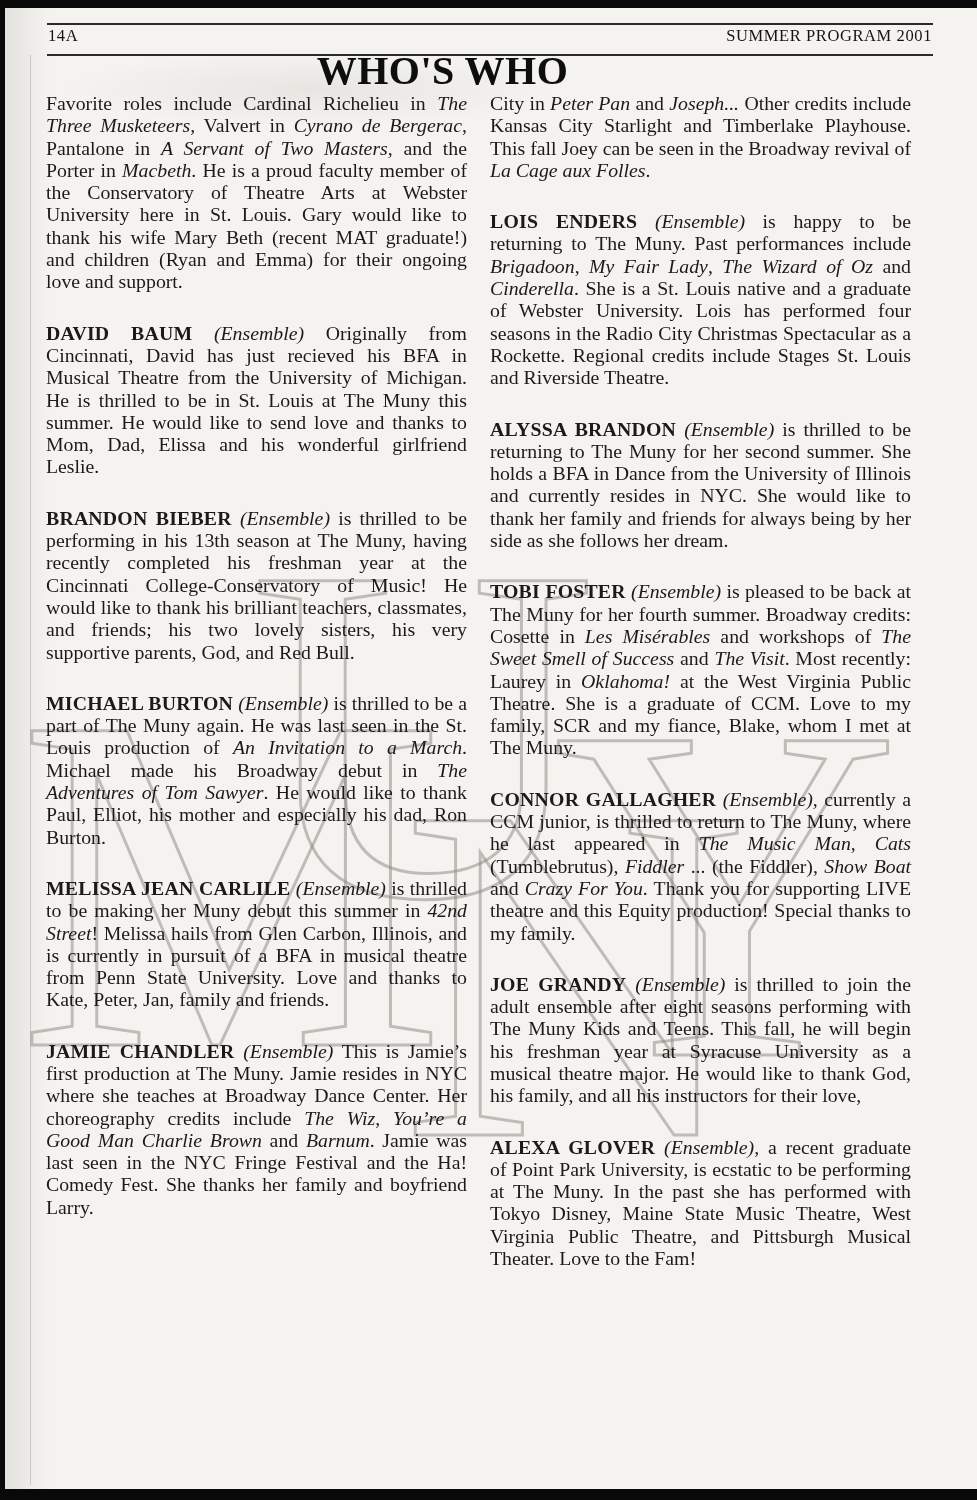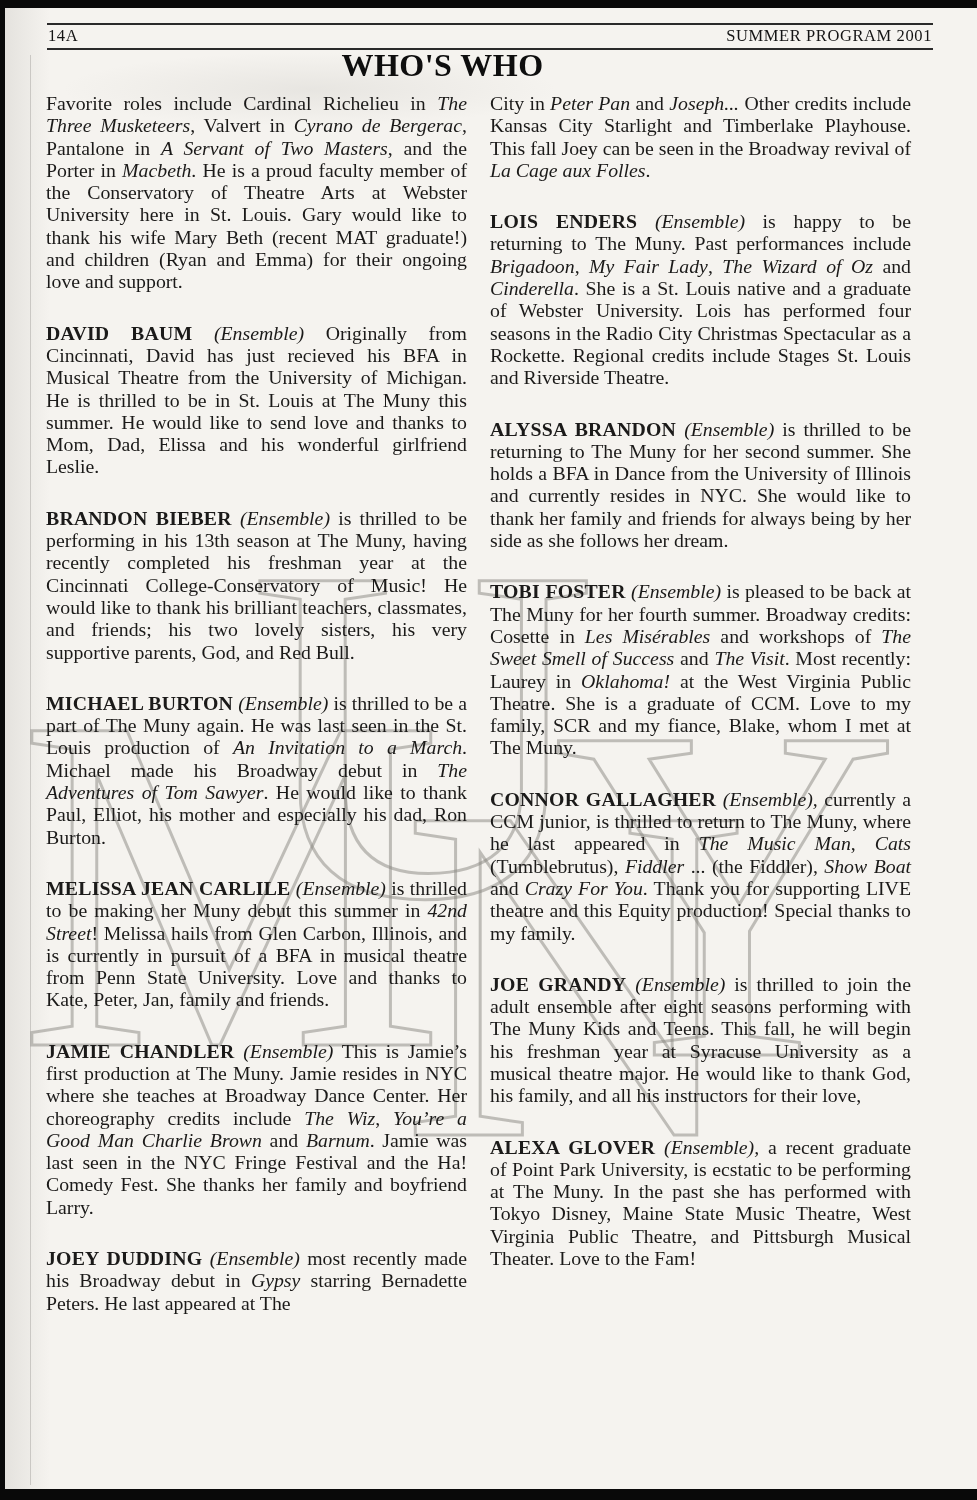--- a/index.html
+++ b/index.html
@@ -18,27 +18,27 @@
   .shade-left  { position:absolute; left:5px; top:8px; width:45px; height:1481px;
                  background:linear-gradient(to right, rgba(140,138,132,0.16), rgba(140,138,132,0)); z-index:0; }
   .shade-title { position:absolute; left:60px; top:52px; width:500px; height:75px;
                  background:radial-gradient(ellipse at center, rgba(170,168,162,0.18), rgba(170,168,162,0) 70%); z-index:0; }
 
   
   .header {
     position:absolute; left:47px; top:23px; width:884px;
     border-top:2px solid #2a2a2a; border-bottom:2px solid #2a2a2a;
     display:flex; justify-content:space-between; align-items:center;
-    padding:1px 1px 2px 1px; z-index:2;
+    padding:1px 1px 8px 1px; z-index:2;
   }
   .header .hd-text { font-size:16.5px; color:#141414; letter-spacing:0.6px; }
 
   .page-title {
     position:absolute; top:47px; left:0; width:885px; text-align:center;
-    font-size:32px; font-weight:bold; letter-spacing:0.5px; color:#0e0e0e; z-index:2;
+    font-size:40px; font-weight:bold; letter-spacing:0.5px; color:#0e0e0e; z-index:2;
   }
 
   
   .watermark {
     position:absolute; left:18px; top:568px; z-index:1;
     font-size:480px; line-height:480px; white-space:nowrap;
     color:transparent;
     -webkit-text-stroke:3px rgba(135,133,128,0.50);
     pointer-events:none;
     letter-spacing:-195px;
@@ -87,21 +87,20 @@
 </div>
 
 <div class="columns">
   <div class="col">
       <p class="bio"><span>Favorite roles include Cardinal Richelieu in </span><span class="it">The Three Musketeers</span><span>, Valvert in </span><span class="it">Cyrano de Bergerac</span><span>, Pantalone in </span><span class="it">A Servant of Two Masters</span><span>, and the Porter in </span><span class="it">Macbeth</span><span>. He is a proud faculty member of the Conservatory of Theatre Arts at Webster University here in St. Louis. Gary would like to thank his wife Mary Beth (recent MAT graduate!) and children (Ryan and Emma) for their ongoing love and support.</span></p>
       <p class="bio"><span class="bd">DAVID BAUM</span><span> </span><span class="it">(Ensemble)</span><span> Originally from Cincinnati, David has just recieved his BFA in Musical Theatre from the University of Michigan. He is thrilled to be in St. Louis at The Muny this summer. He would like to send love and thanks to Mom, Dad, Elissa and his wonderful girlfriend Leslie.</span></p>
       <p class="bio"><span class="bd">BRANDON BIEBER</span><span> </span><span class="it">(Ensemble)</span><span> is thrilled to be performing in his 13th season at The Muny, having recently completed his freshman year at the Cincinnati College-Conservatory of Music! He would like to thank his brilliant teachers, classmates, and friends; his two lovely sisters, his very supportive parents, God, and Red Bull.</span></p>
       <p class="bio"><span class="bd">MICHAEL BURTON</span><span> </span><span class="it">(Ensemble)</span><span> is thrilled to be a part of The Muny again. He was last seen in the St. Louis production of </span><span class="it">An Invitation to a March</span><span>. Michael made his Broadway debut in </span><span class="it">The Adventures of Tom Sawyer</span><span>. He would like to thank Paul, Elliot, his mother and especially his dad, Ron Burton.</span></p>
       <p class="bio"><span class="bd">MELISSA JEAN CARLILE</span><span> </span><span class="it">(Ensemble)</span><span> is thrilled to be making her Muny debut this summer in </span><span class="it">42nd Street</span><span>! Melissa hails from Glen Carbon, Illinois, and is currently in pursuit of a BFA in musical theatre from Penn State University. Love and thanks to Kate, Peter, Jan, family and friends.</span></p>
       <p class="bio"><span class="bd">JAMIE CHANDLER</span><span> </span><span class="it">(Ensemble)</span><span> This is Jamie’s first production at The Muny. Jamie resides in NYC where she teaches at Broadway Dance Center. Her choreography credits include </span><span class="it">The Wiz</span><span>, </span><span class="it">You’re a Good Man Charlie Brown</span><span> and </span><span class="it">Barnum</span><span>. Jamie was last seen in the NYC Fringe Festival and the Ha! Comedy Fest. She thanks her family and boyfriend Larry.</span></p>
-      <p class="bio"><span class="bd">JOEY DUDDING</span><span> </span><span class="it">(Ensemble)</span><span> most recently made his Broadway debut in </span><span class="it">Gypsy</span><span> starring Bernadette Peters. He last appeared at The</span></p>
     </div>
   <div class="col">
       <p class="bio"><span>City in </span><span class="it">Peter Pan</span><span> and </span><span class="it">Joseph...</span><span> Other credits include Kansas City Starlight and Timberlake Playhouse. This fall Joey can be seen in the Broadway revival of </span><span class="it">La Cage aux Folles</span><span>.</span></p>
       <p class="bio"><span class="bd">LOIS ENDERS</span><span> </span><span class="it">(Ensemble)</span><span> is happy to be returning to The Muny. Past performances include </span><span class="it">Brigadoon</span><span>, </span><span class="it">My Fair Lady</span><span>, </span><span class="it">The Wizard of Oz</span><span> and </span><span class="it">Cinderella</span><span>. She is a St. Louis native and a graduate of Webster University. Lois has performed four seasons in the Radio City Christmas Spectacular as a Rockette. Regional credits include Stages St. Louis and Riverside Theatre.</span></p>
       <p class="bio"><span class="bd">ALYSSA BRANDON</span><span> </span><span class="it">(Ensemble)</span><span> is thrilled to be returning to The Muny for her second summer. She holds a BFA in Dance from the University of Illinois and currently resides in NYC. She would like to thank her family and friends for always being by her side as she follows her dream.</span></p>
       <p class="bio"><span class="bd">TOBI FOSTER</span><span> </span><span class="it">(Ensemble)</span><span> is pleased to be back at The Muny for her fourth summer. Broadway credits: Cosette in </span><span class="it">Les Misérables</span><span> and workshops of </span><span class="it">The Sweet Smell of Success</span><span> and </span><span class="it">The Visit</span><span>. Most recently: Laurey in </span><span class="it">Oklahoma!</span><span> at the West Virginia Public Theatre. She is a graduate of CCM. Love to my family, SCR and my fiance, Blake, whom I met at The Muny.</span></p>
       <p class="bio"><span class="bd">CONNOR GALLAGHER</span><span> </span><span class="it">(Ensemble),</span><span> currently a CCM junior, is thrilled to return to The Muny, where he last appeared in </span><span class="it">The Music Man</span><span>, </span><span class="it">Cats</span><span> (Tumblebrutus), </span><span class="it">Fiddler</span><span> ... (the Fiddler), </span><span class="it">Show Boat</span><span> and </span><span class="it">Crazy For You</span><span>. Thank you for supporting LIVE theatre and this Equity production! Special thanks to my family.</span></p>
       <p class="bio"><span class="bd">JOE GRANDY</span><span> </span><span class="it">(Ensemble)</span><span> is thrilled to join the adult ensemble after eight seasons performing with The Muny Kids and Teens. This fall, he will begin his freshman year at Syracuse University as a musical theatre major. He would like to thank God, his family, and all his instructors for their love,</span></p>
       <p class="bio"><span class="bd">ALEXA GLOVER</span><span> </span><span class="it">(Ensemble),</span><span> a recent graduate of Point Park University, is ecstatic to be performing at The Muny. In the past she has performed with Tokyo Disney, Maine State Music Theatre, West Virginia Public Theatre, and Pittsburgh Musical Theater. Love to the Fam!</span></p>
     </div>

